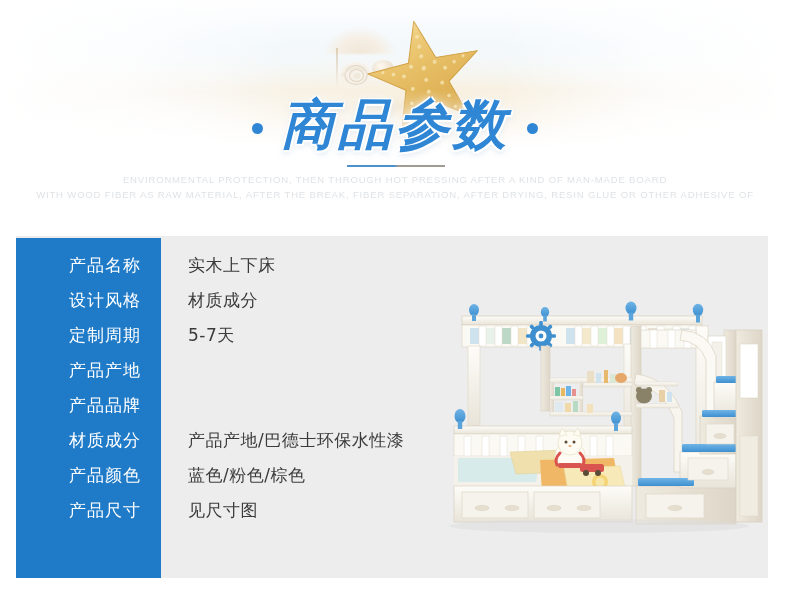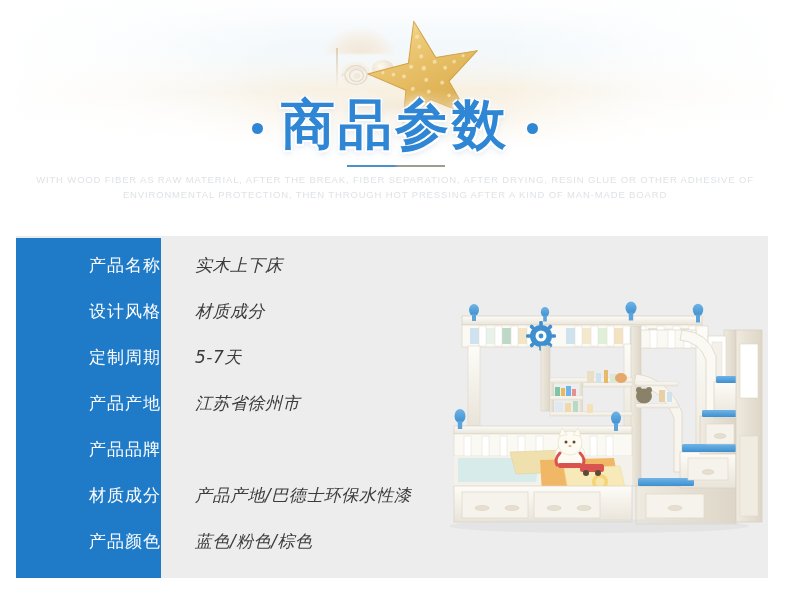--- a/index.html
+++ b/index.html
@@ -130,20 +130,21 @@
     color: #2e86d4;
     line-height: 1;
     text-shadow:
       -1.5px -1.5px 0 #ffffff,
        1.5px -1.5px 0 #ffffff,
       -1.5px  1.5px 0 #ffffff,
        1.5px  1.5px 0 #ffffff,
        0 0 8px rgba(255,255,255,.95),
        0 3px 6px rgba(120,160,200,.35);
     white-space: nowrap;
+    font-style: italic;
   }
 
   .title-underline {
     position: absolute;
     left: 347px; top: 165px;
     width: 98px; height: 2px;
     background: linear-gradient(90deg, #2b7ec4 0%, #2b7ec4 48%, #8e8a80 52%, #8e8a80 100%);
     opacity: .85;
   }
 
@@ -176,41 +177,40 @@
   .spec-rows {
     position: absolute;
     left: 16px; top: 238px;
     width: 752px; height: 340px;
   }
   .spec-row {
     position: relative;
     height: 35px;
     display: flex;
     align-items: center;
-    margin-top: 11px;
   }
   .spec-row:first-child { margin-top: 10px; }
   .spec-key {
     width: 145px;
     box-sizing: border-box;
+    padding-right: 20px;
     text-align: right;
     color: #ffffff;
     font-size: 17px;
     letter-spacing: 1px;
     font-family: "DejaVu Sans", "Liberation Sans", sans-serif;
     white-space: nowrap;
   }
   .spec-val {
-    padding-left: 34px;
+    padding-left: 27px;
     color: #3b3b3b;
     font-size: 17px;
     letter-spacing: .5px;
     font-family: "DejaVu Sans", "Liberation Sans", sans-serif;
     white-space: nowrap;
-    font-style: italic;
   }
 
   
   .product-photo {
     position: absolute;
     left: 424px; top: 286px;
     width: 344px; height: 248px;
     overflow: hidden;
   }
   .product-photo svg { display: block; }
@@ -294,22 +294,22 @@
 
   <div class="title-row">
     <span class="title-dot"></span>
     <span class="title-text">商品参数</span>
     <span class="title-dot"></span>
   </div>
 
   <div class="title-underline"></div>
 
   <div class="subtitle">
+    <div>ENVIRONMENTAL PROTECTION, THEN THROUGH HOT PRESSING AFTER A KIND OF MAN-MADE BOARD</div>
     <div>WITH WOOD FIBER AS RAW MATERIAL, AFTER THE BREAK, FIBER SEPARATION, AFTER DRYING, RESIN GLUE OR OTHER ADHESIVE OF</div>
-    <div>ENVIRONMENTAL PROTECTION, THEN THROUGH HOT PRESSING AFTER A KIND OF MAN-MADE BOARD</div>
   </div>
 </div>
 
 <div class="spec-panel"></div>
 <div class="spec-label-col"></div>
 
 <div class="spec-rows">
 
   <div class="spec-row">
     <div class="spec-key">产品名称</div>
@@ -321,21 +321,20 @@
     <div class="spec-val">材质成分</div>
   </div>
 
   <div class="spec-row">
     <div class="spec-key">定制周期</div>
     <div class="spec-val">5-7天</div>
   </div>
 
   <div class="spec-row">
     <div class="spec-key">产品产地</div>
-    <div class="spec-val">江苏省徐州市</div>
   </div>
 
   <div class="spec-row">
     <div class="spec-key">产品品牌</div>
     <div class="spec-val"></div>
   </div>
 
   <div class="spec-row">
     <div class="spec-key">材质成分</div>
     <div class="spec-val">产品产地/巴德士环保水性漆</div>

